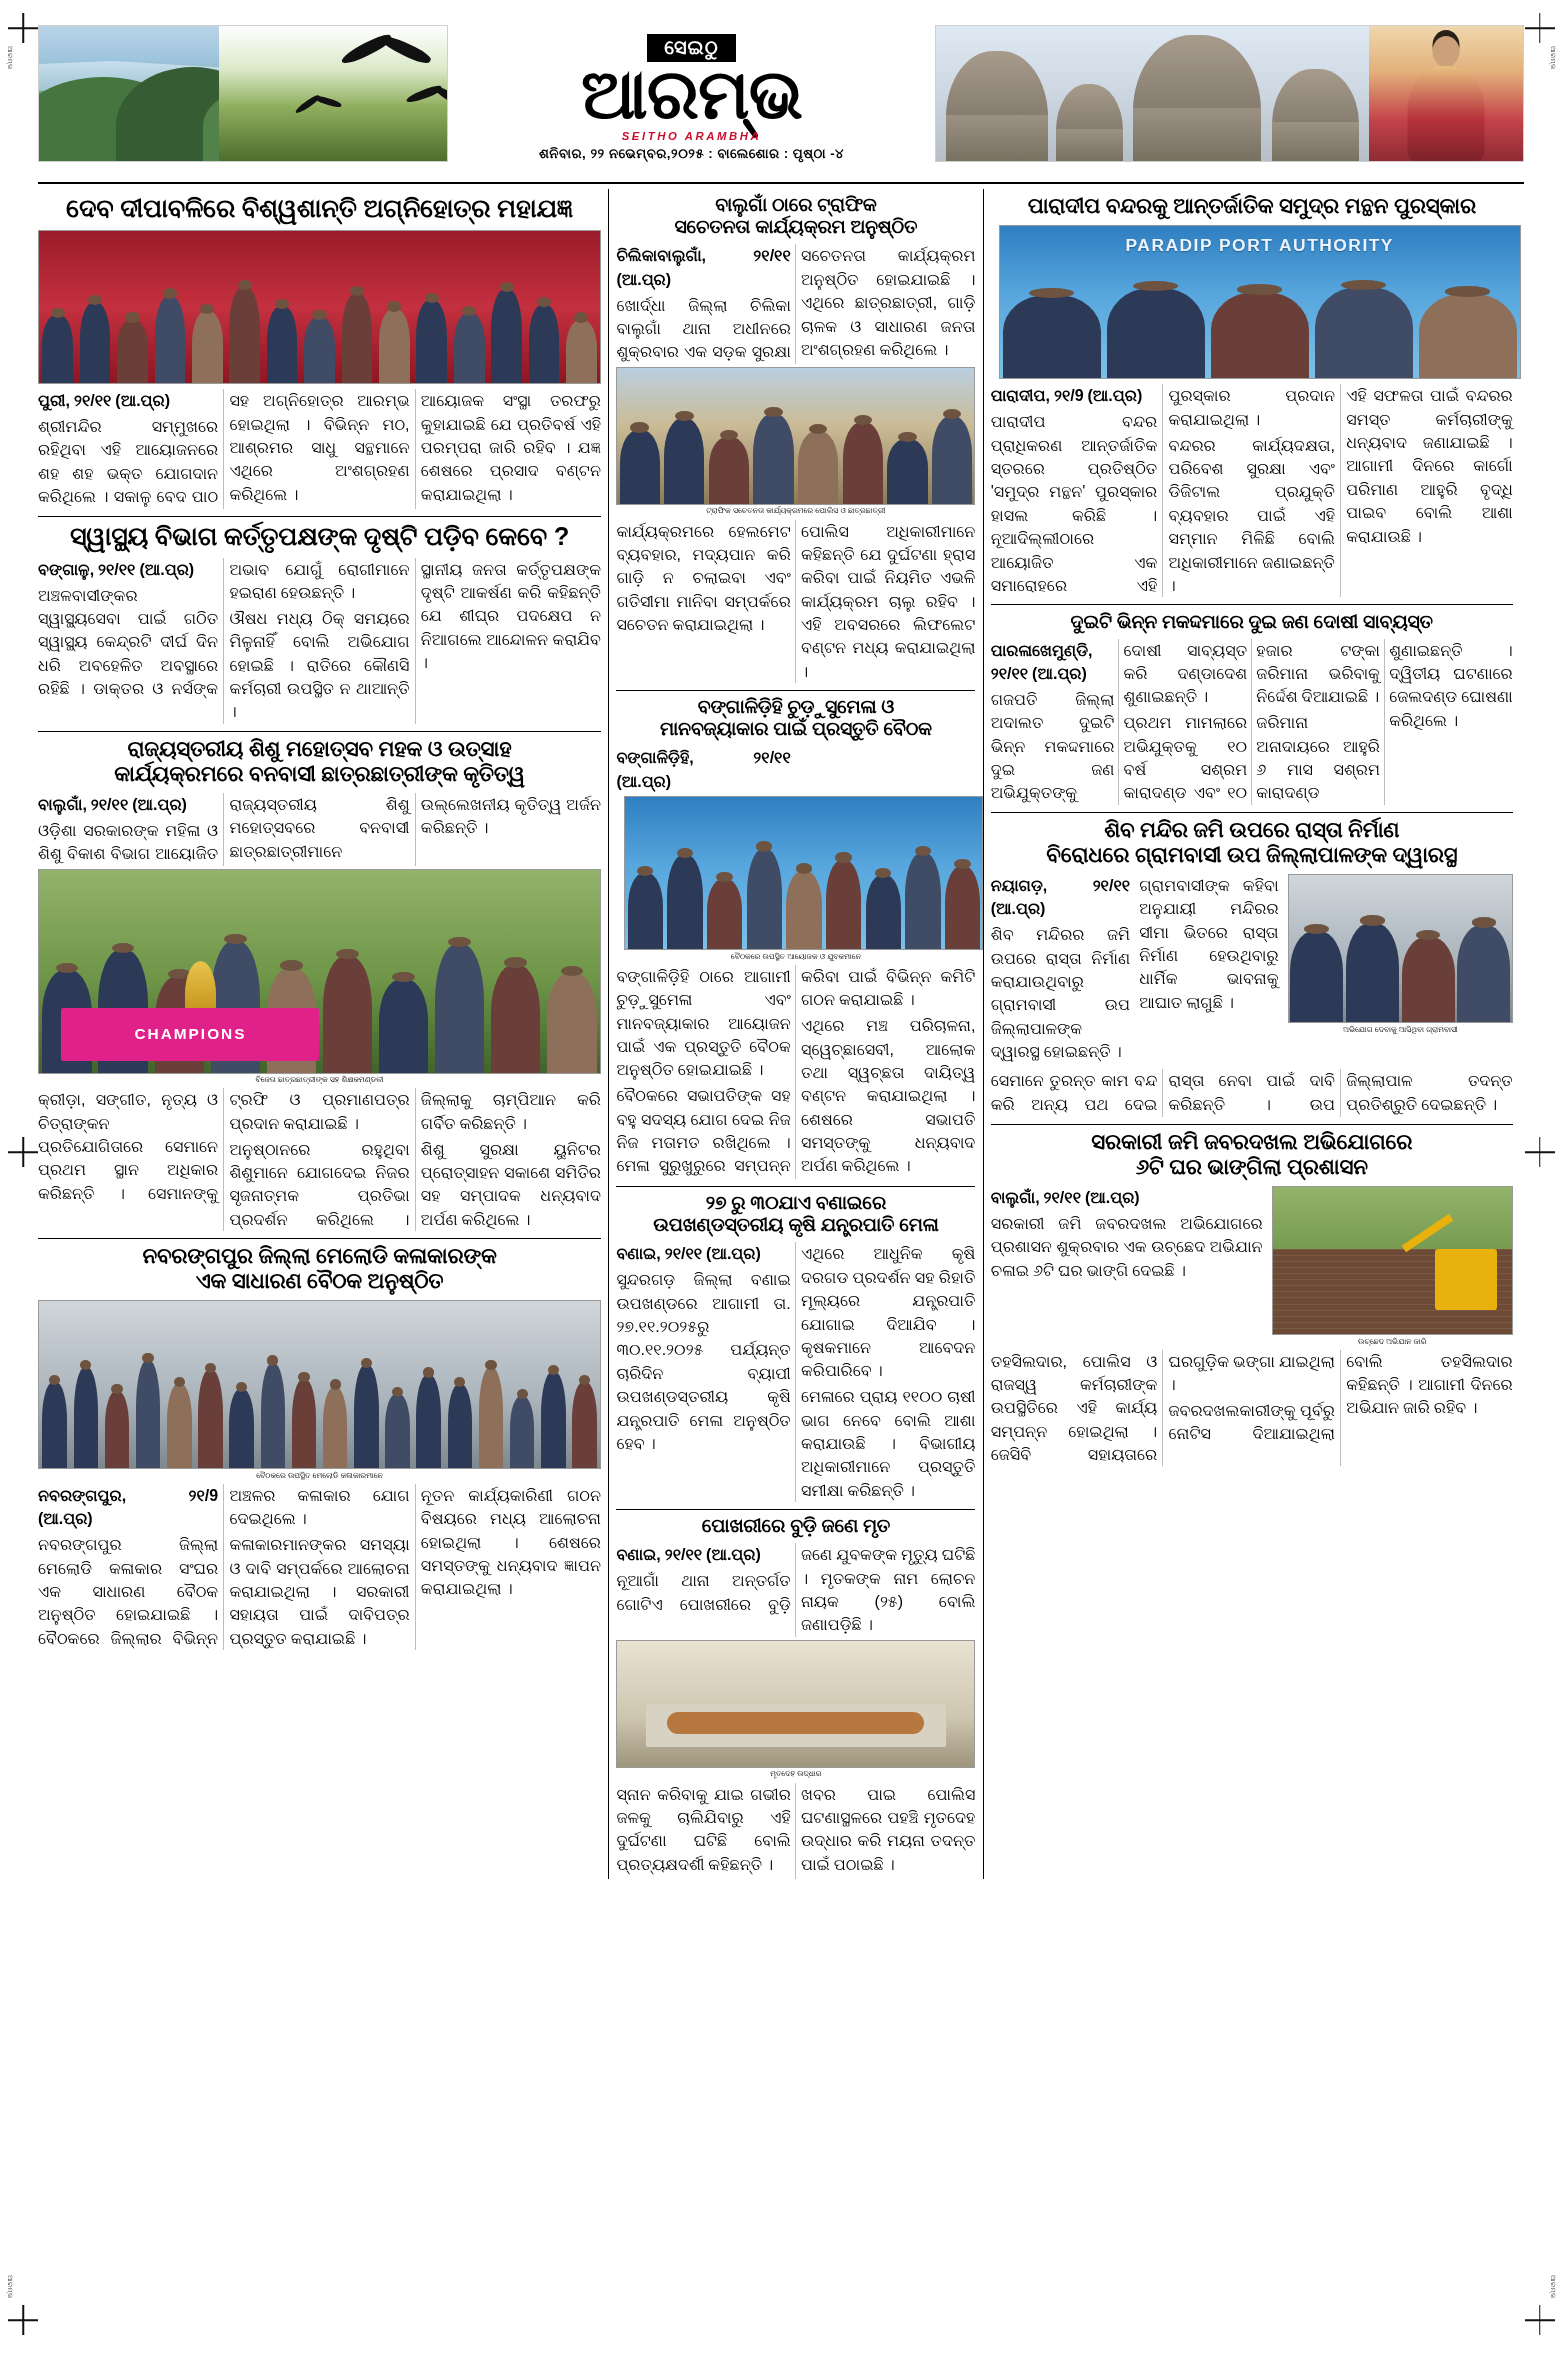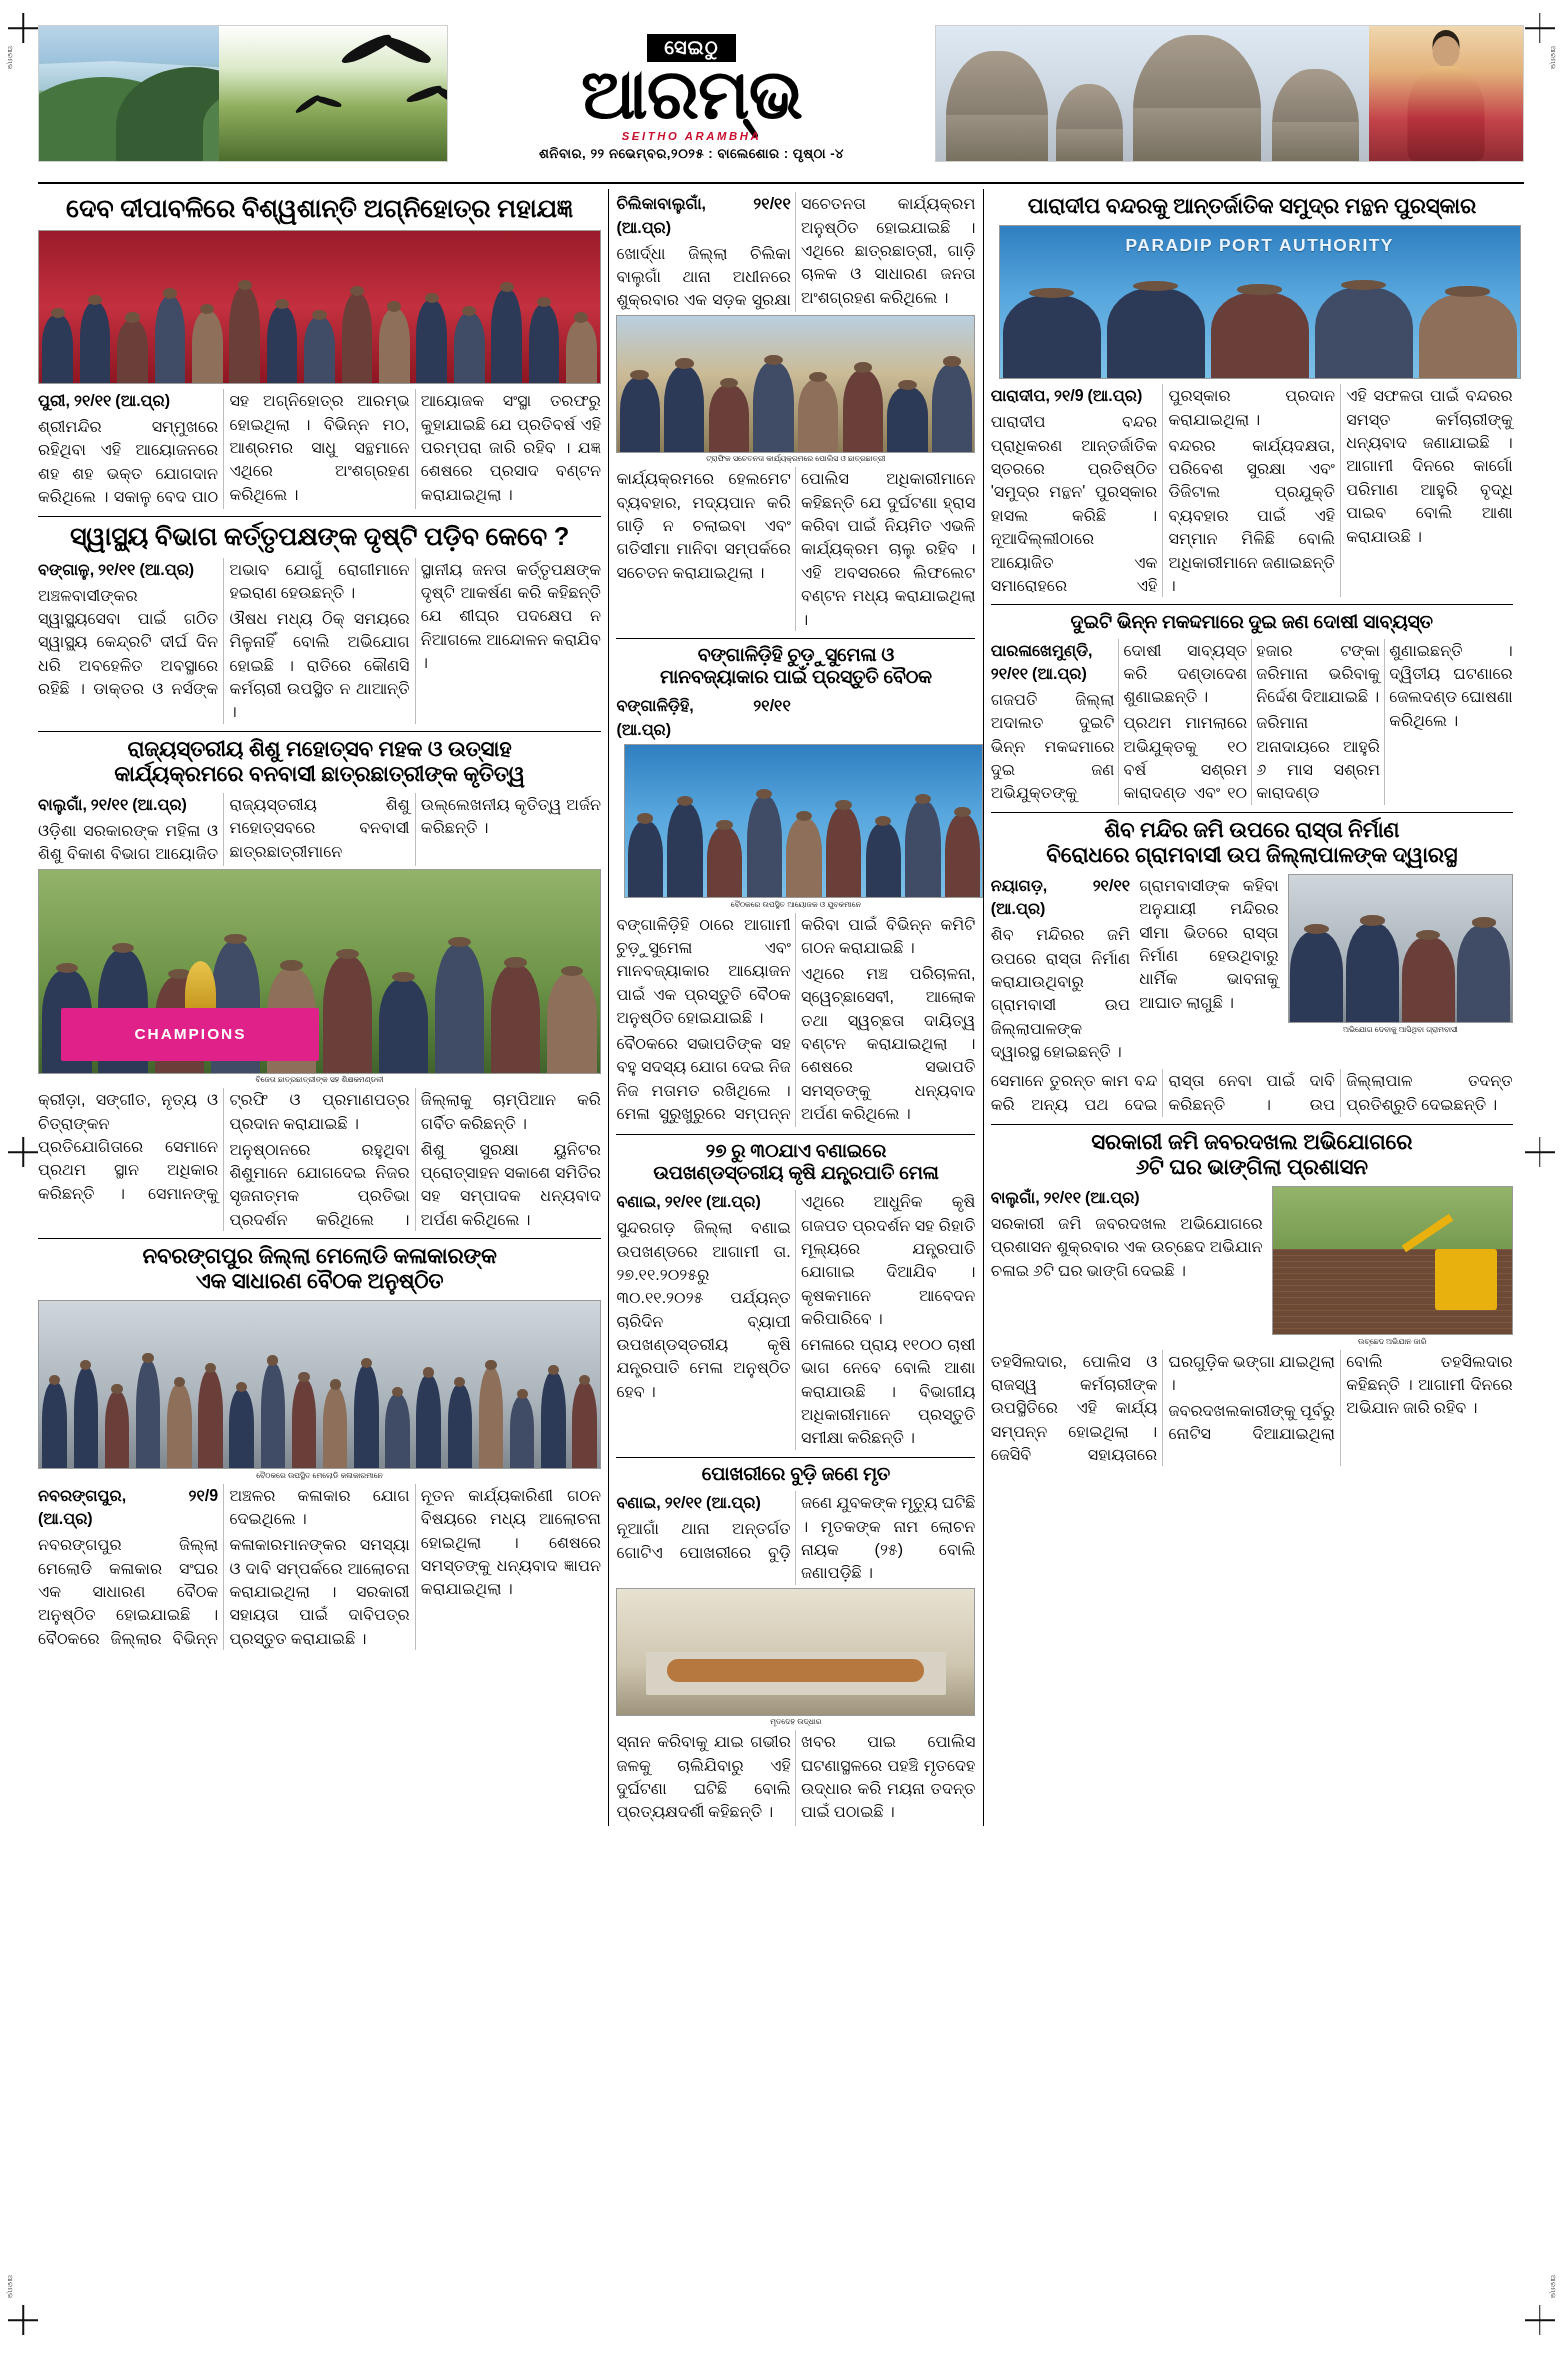--- a/index.html
+++ b/index.html
@@ -424,20 +424,24 @@
         </div>
       </div>
 
     </div>
 
     <div class="colsep"></div>
 
     <div class="col colB">
 
       <div>
+        <h2 class="hl xs">
+          <span>ବାଲୁଗାଁ ଠାରେ ଟ୍ରାଫିକ</span><br>
+          <span>ସଚେତନତା କାର୍ଯ୍ୟକ୍ରମ ଅନୁଷ୍ଠିତ</span>
+        </h2>
         <div class="body2 mt6">
           <div class="txt">
             <p><span class="lead">ଚିଲିକାବାଲୁଗାଁ, ୨୧/୧୧ (ଆ.ପ୍ର)</span></p>
             <p>ଖୋର୍ଦ୍ଧା ଜିଲ୍ଲା ଚିଲିକା ବାଲୁଗାଁ ଥାନା ଅଧୀନରେ ଶୁକ୍ରବାର ଏକ ସଡ଼କ ସୁରକ୍ଷା ସଚେତନତା କାର୍ଯ୍ୟକ୍ରମ ଅନୁଷ୍ଠିତ ହୋଇଯାଇଛି । ଏଥିରେ ଛାତ୍ରଛାତ୍ରୀ, ଗାଡ଼ି ଚାଳକ ଓ ସାଧାରଣ ଜନତା ଅଂଶଗ୍ରହଣ କରିଥିଲେ ।</p>
           </div>
         </div>
         <div class="figure ph stage-yard mt6" style="height:138px">
           <div class="crowd">
             <span style="height:76%"></span>
               <span style="height:88%"></span>
@@ -497,21 +501,21 @@
 
       <div>
         <h2 class="hl xs">
           <span>୨୭ ରୁ ୩୦ଯାଏ ବଣାଇରେ</span><br>
           <span>ଉପଖଣ୍ଡସ୍ତରୀୟ କୃଷି ଯନ୍ତ୍ରପାତି ମେଳା</span>
         </h2>
         <div class="body2 mt6">
           <div class="txt">
             <p><span class="lead">ବଣାଇ, ୨୧/୧୧ (ଆ.ପ୍ର)</span></p>
             <p>ସୁନ୍ଦରଗଡ଼ ଜିଲ୍ଲା ବଣାଇ ଉପଖଣ୍ଡରେ ଆଗାମୀ ତା. ୨୭.୧୧.୨୦୨୫ରୁ ୩୦.୧୧.୨୦୨୫ ପର୍ଯ୍ୟନ୍ତ ଚାରିଦିନ ବ୍ୟାପୀ ଉପଖଣ୍ଡସ୍ତରୀୟ କୃଷି ଯନ୍ତ୍ରପାତି ମେଳା ଅନୁଷ୍ଠିତ ହେବ ।</p>
-            <p>ଏଥିରେ ଆଧୁନିକ କୃଷି ଗଜପତ ପ୍ରଦର୍ଶନ ସହ ରିହାତି ମୂଲ୍ୟରେ ଯନ୍ତ୍ରପାତି ଯୋଗାଇ ଦିଆଯିବ । କୃଷକମାନେ ଆବେଦନ କରିପାରିବେ ।</p>
+            <p>ଏଥିରେ ଆଧୁନିକ କୃଷି ଦରଗଡ ପ୍ରଦର୍ଶନ ସହ ରିହାତି ମୂଲ୍ୟରେ ଯନ୍ତ୍ରପାତି ଯୋଗାଇ ଦିଆଯିବ । କୃଷକମାନେ ଆବେଦନ କରିପାରିବେ ।</p>
             <p>ମେଳାରେ ପ୍ରାୟ ୧୧୦୦ ଚାଷୀ ଭାଗ ନେବେ ବୋଲି ଆଶା କରାଯାଉଛି । ବିଭାଗୀୟ ଅଧିକାରୀମାନେ ପ୍ରସ୍ତୁତି ସମୀକ୍ଷା କରିଛନ୍ତି ।</p>
           </div>
         </div>
       </div>
 
       <div class="hr"></div>
 
       <div>
         <h2 class="hl xs">ପୋଖରୀରେ ବୁଡ଼ି ଜଣେ ମୃତ</h2>
         <div class="body2 mt6">

